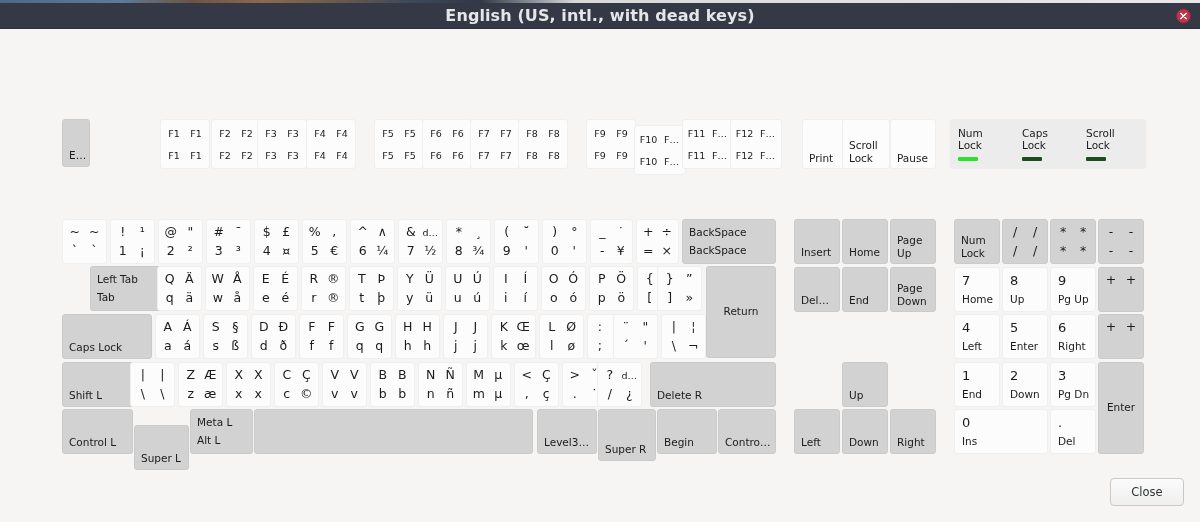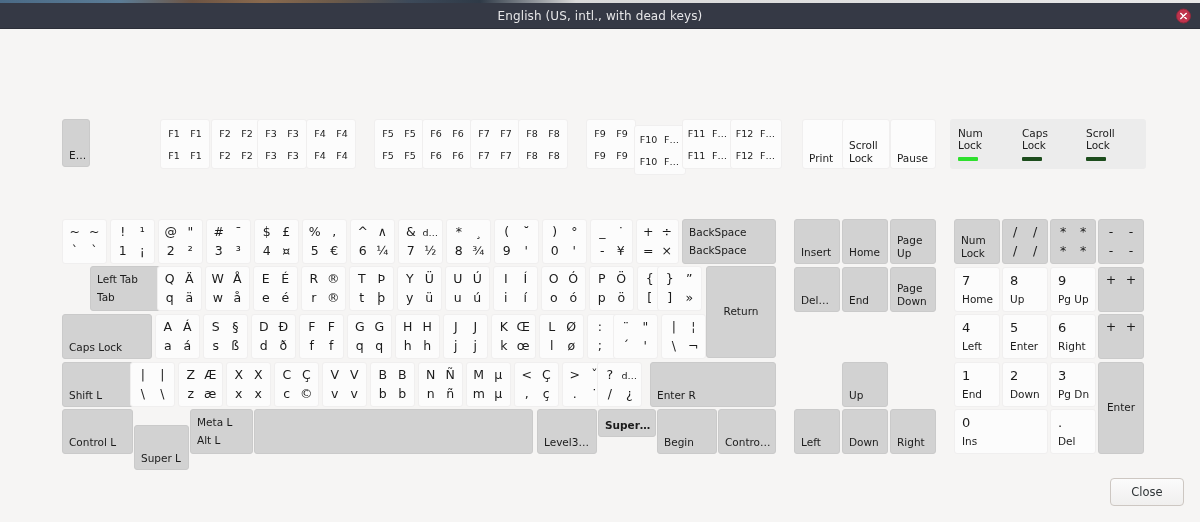--- a/index.html
+++ b/index.html
@@ -23,21 +23,21 @@
     display: flex; flex-direction: column;
   }
   #titlebar {
     height: 26px; flex: 0 0 26px;
     background: #353945;
     display: flex; align-items: center; justify-content: center;
     position: relative;
     border-bottom: 1px solid #2b2e38;
   }
   #titlebar .title {
-    color: #e6e6e8; font-size: 12px; font-weight: normal;
+    color: #e6e6e8; font-size: 16px; font-weight: bold;
     letter-spacing: .1px;
   }
   #close-btn {
     position: absolute; right: 9px; top: 50%; transform: translateY(-50%);
     width: 15px; height: 15px; border-radius: 50%;
     background: #c0334d; border: 1px solid #8f2a3c;
     display: flex; align-items: center; justify-content: center;
     cursor: pointer;
   }
   #close-btn svg { width: 7px; height: 7px; display: block; }
@@ -680,39 +680,39 @@
         </div>
         <div class="key" style="left: 597px; top: 333px; width: 45px; height: 45px;">
           <div class="quad">
             <span>?</span>
             <span class="small">d…</span>
             <span>/</span>
             <span>¿</span>
           </div>
         </div>
         <div class="key gray" style="left: 650px; top: 333px; width: 126px; height: 45px;">
-          <div class="blabel">Enter R</div>
+          <div class="blabel">Delete R</div>
         </div>
         <div class="key gray" style="left: 62px; top: 380px; width: 71px; height: 45px;">
           <div class="blabel">Control L</div>
         </div>
         <div class="key gray" style="left: 134px; top: 396px; width: 55px; height: 45px;">
           <div class="blabel">Super L</div>
         </div>
         <div class="key gray" style="left: 190px; top: 380px; width: 63px; height: 45px;">
           <div class="stack2">
             <span>Meta L</span>
             <span>Alt L</span>
           </div>
         </div>
         <div class="key gray" style="left: 254px; top: 380px; width: 279px; height: 45px;"></div>
         <div class="key gray" style="left: 537px; top: 380px; width: 60px; height: 45px;">
           <div class="blabel">Level3 S…</div>
         </div>
-        <div class="key gray" style="left: 598px; top: 380px; width: 58px; height: 28px; font-weight: bold;">
+        <div class="key gray" style="left: 598px; top: 380px; width: 58px; height: 52px;">
           <div class="blabel">Super R</div>
         </div>
         <div class="key gray" style="left: 657px; top: 380px; width: 60px; height: 45px;">
           <div class="blabel">Begin</div>
         </div>
         <div class="key gray" style="left: 718px; top: 380px; width: 58px; height: 45px;">
           <div class="blabel">Control R</div>
         </div>
         <div class="key gray" style="left: 794px; top: 190px; width: 46px; height: 45px;">
           <div class="blabel">Insert</div>

